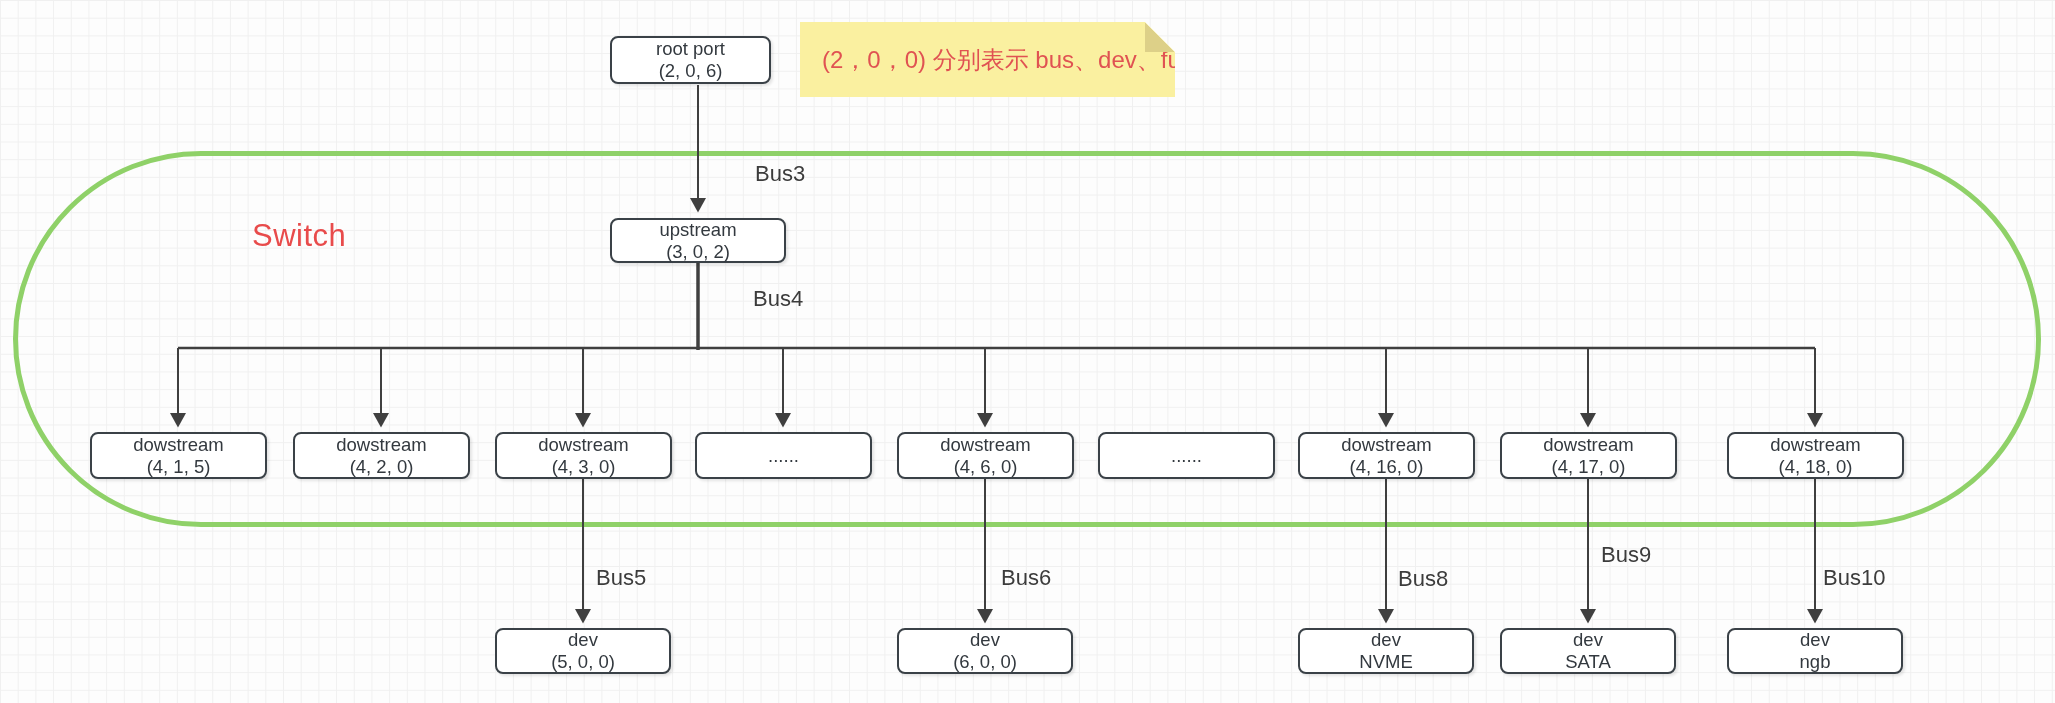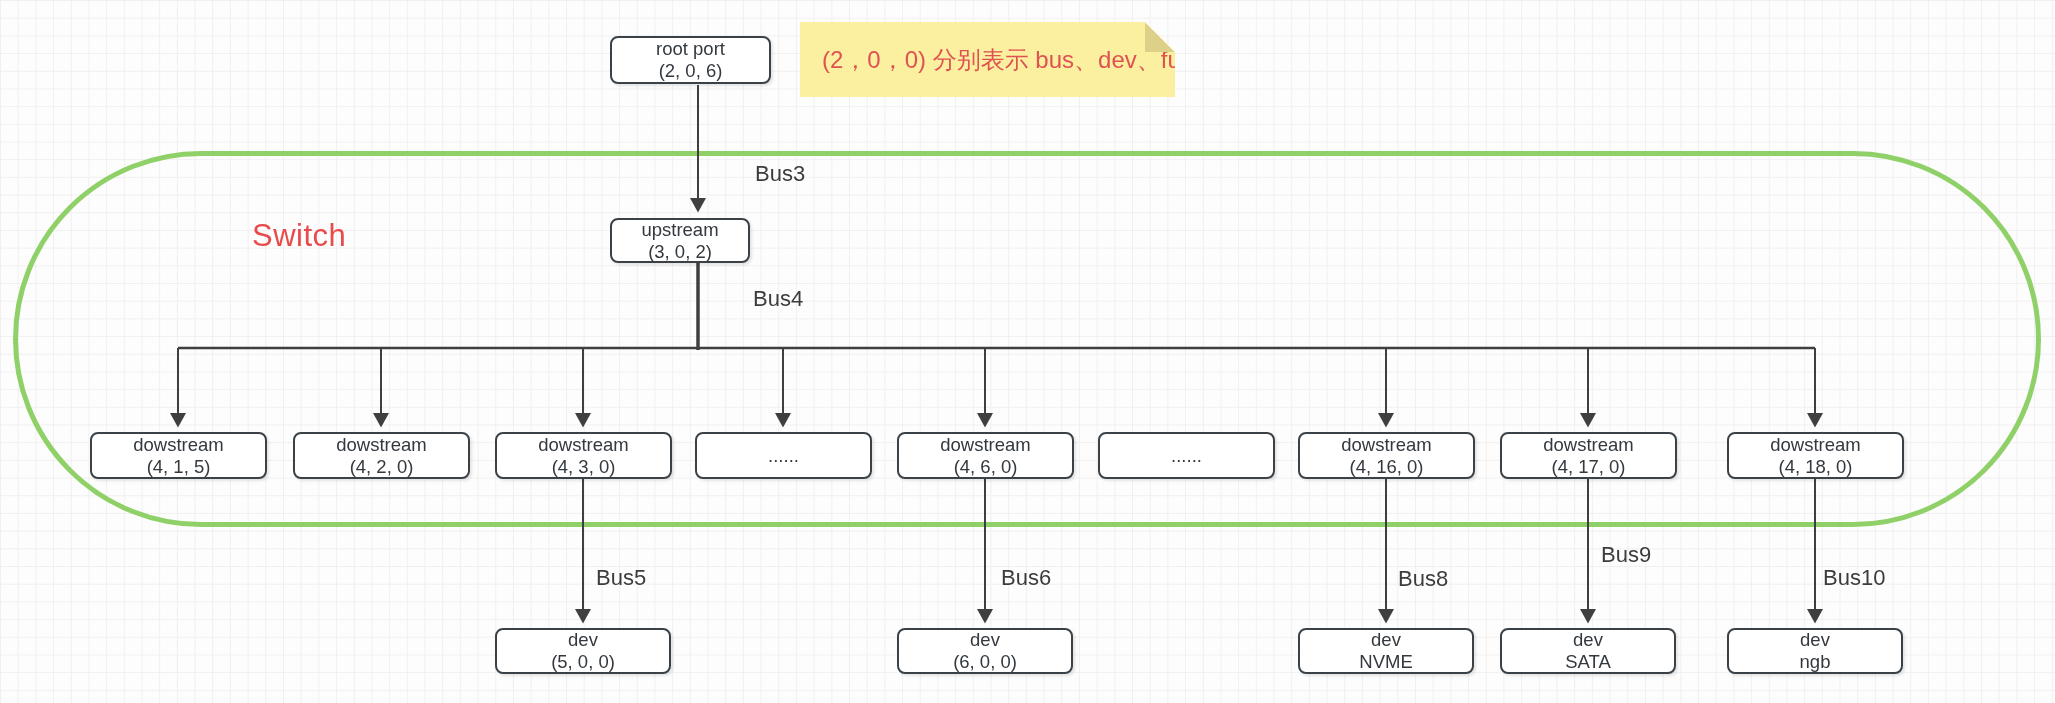--- a/index.html
+++ b/index.html
@@ -109,21 +109,21 @@
       <line x1="1588" y1="479" x2="1588" y2="621" marker-end="url(#arw)"></line>
       <line x1="1815" y1="479" x2="1815" y2="621" marker-end="url(#arw)"></line>
     </g>
   </svg>
 
   <div class="node" style="left:610px;top:36px;width:161px;height:48px;">
     <div class="l1">root port</div>
     <div class="l2">(2, 0, 6)</div>
   </div>
 
-  <div class="node" style="left:610px;top:218px;width:140px;height:45px;">
+  <div class="node" style="left:610px;top:218px;width:176px;height:45px;">
     <div class="l1">upstream</div>
     <div class="l2">(3, 0, 2)</div>
   </div>
 
   <div class="node" style="left:90px;top:432px;width:177px;height:47px;">
     <div class="l1">dowstream</div>
     <div class="l2">(4, 1, 5)</div>
   </div>
   <div class="node" style="left:293px;top:432px;width:177px;height:47px;">
     <div class="l1">dowstream</div>

